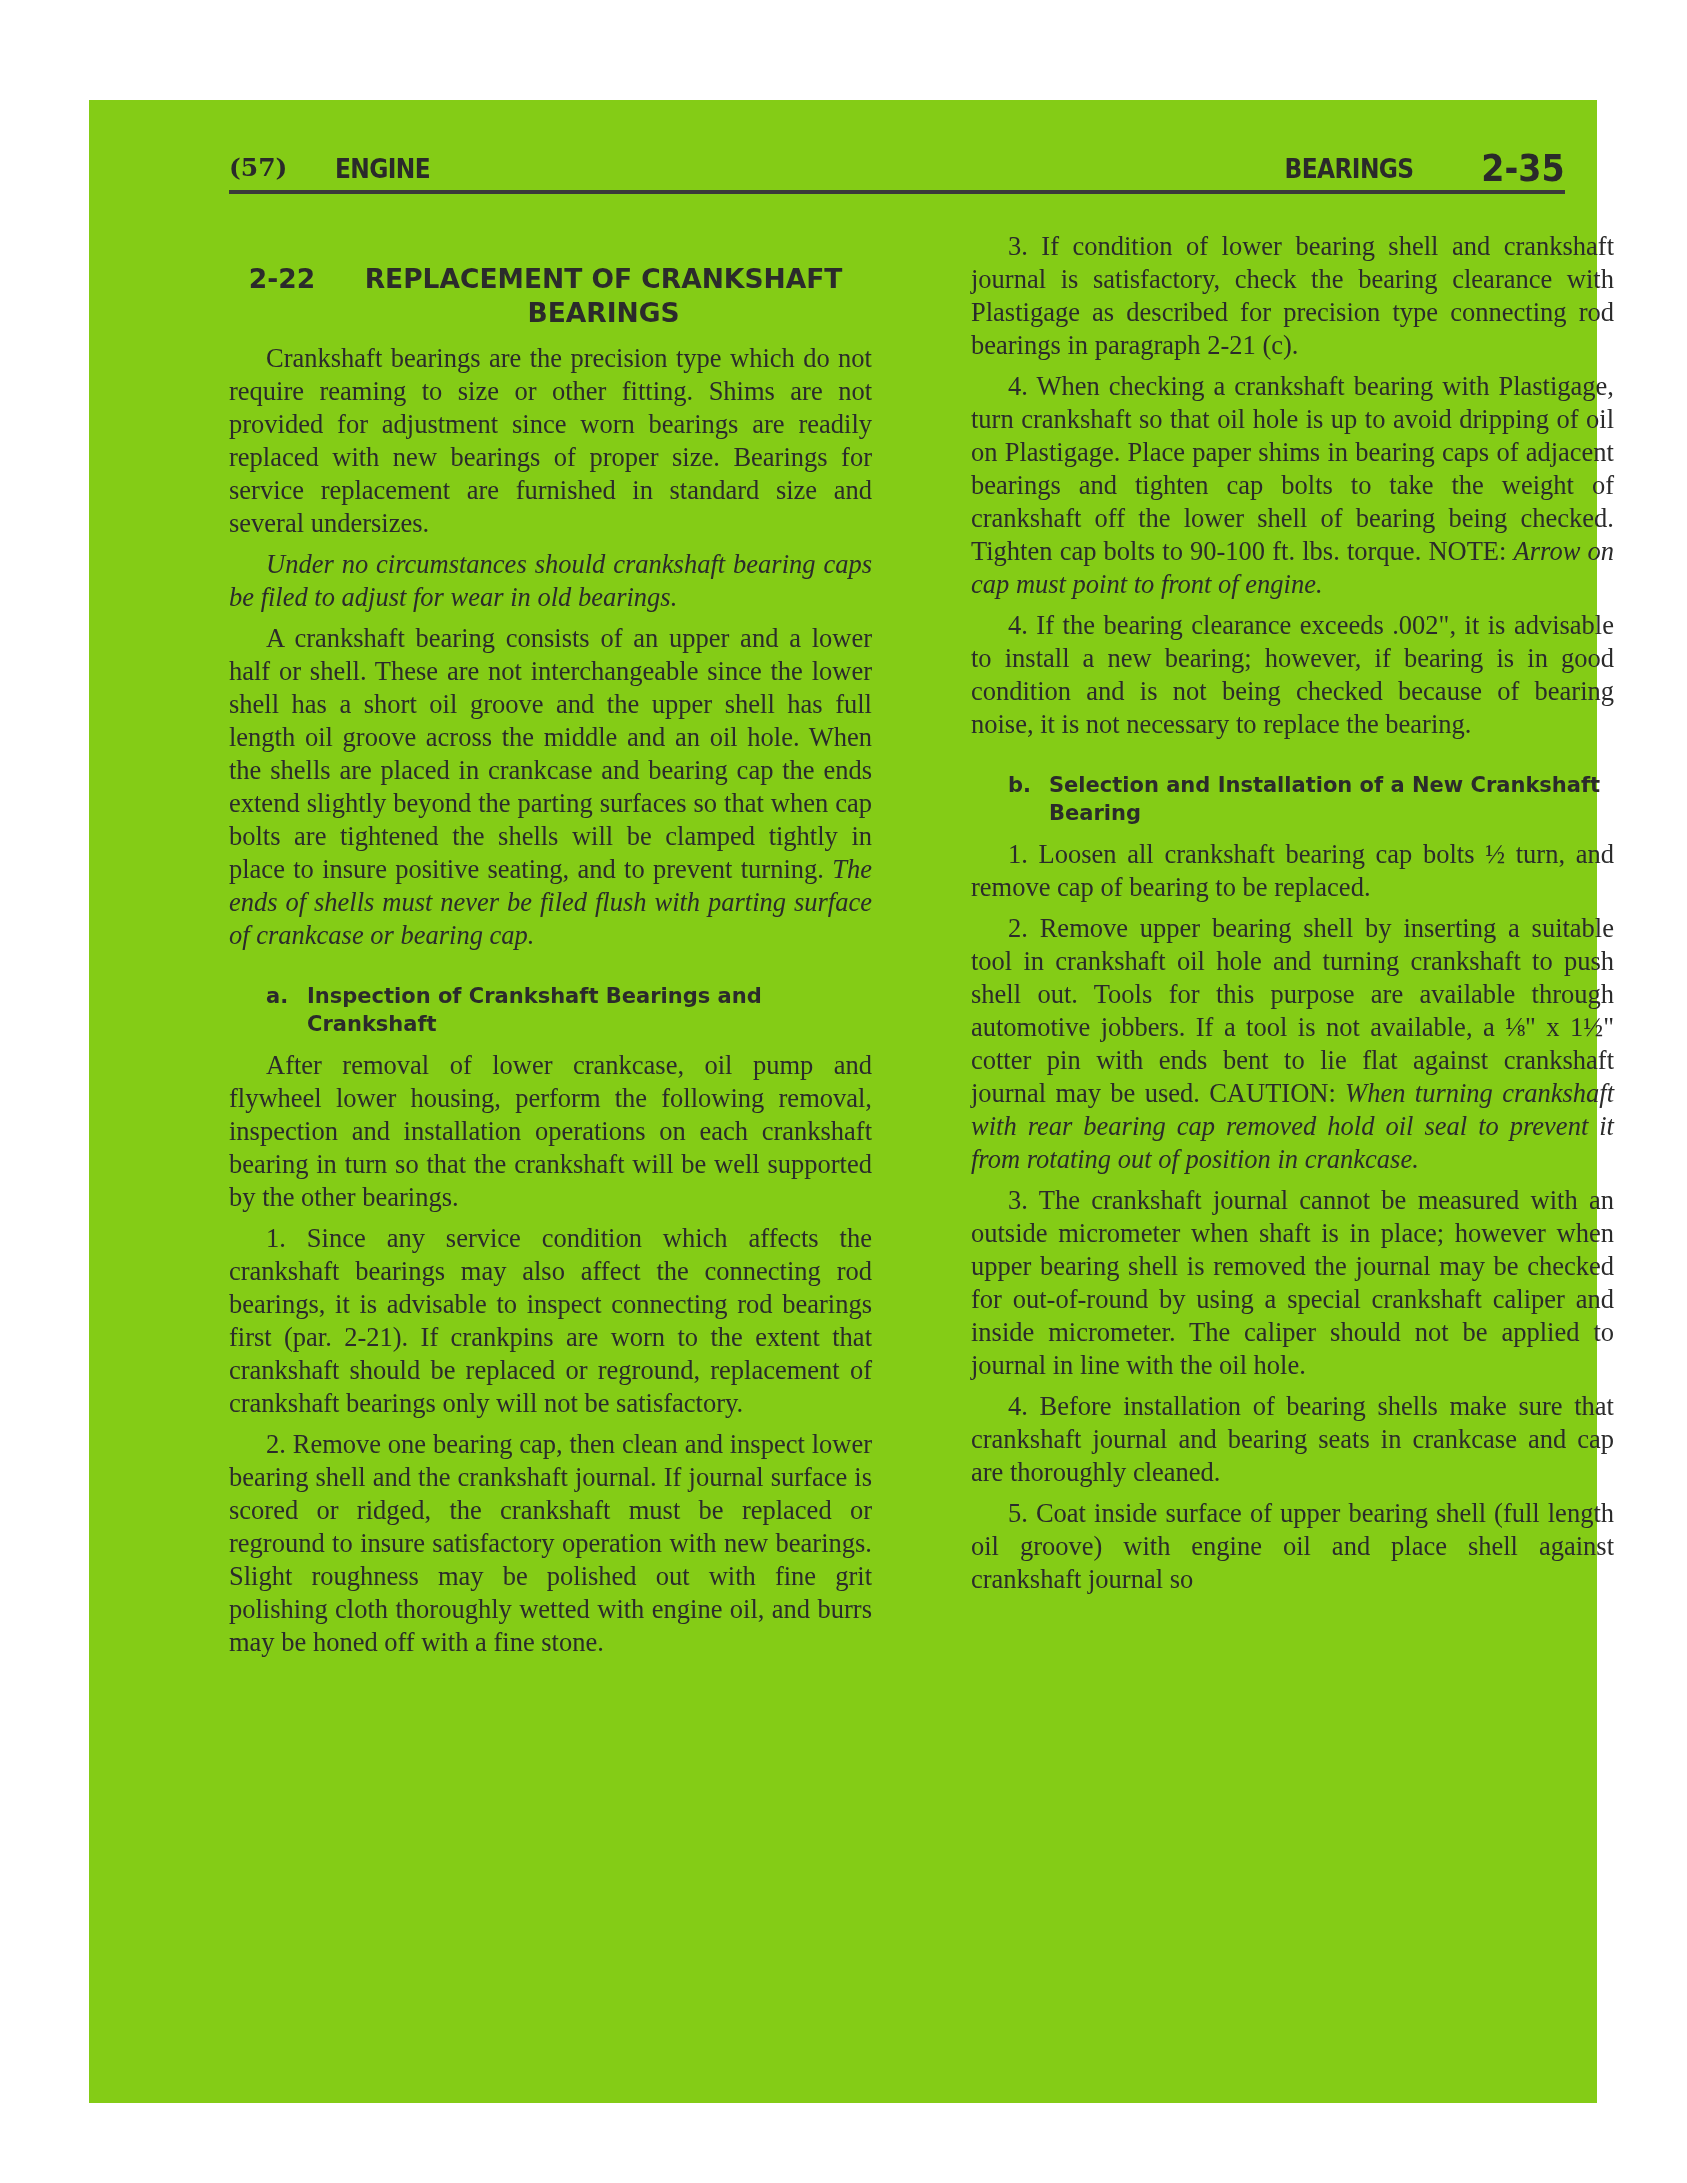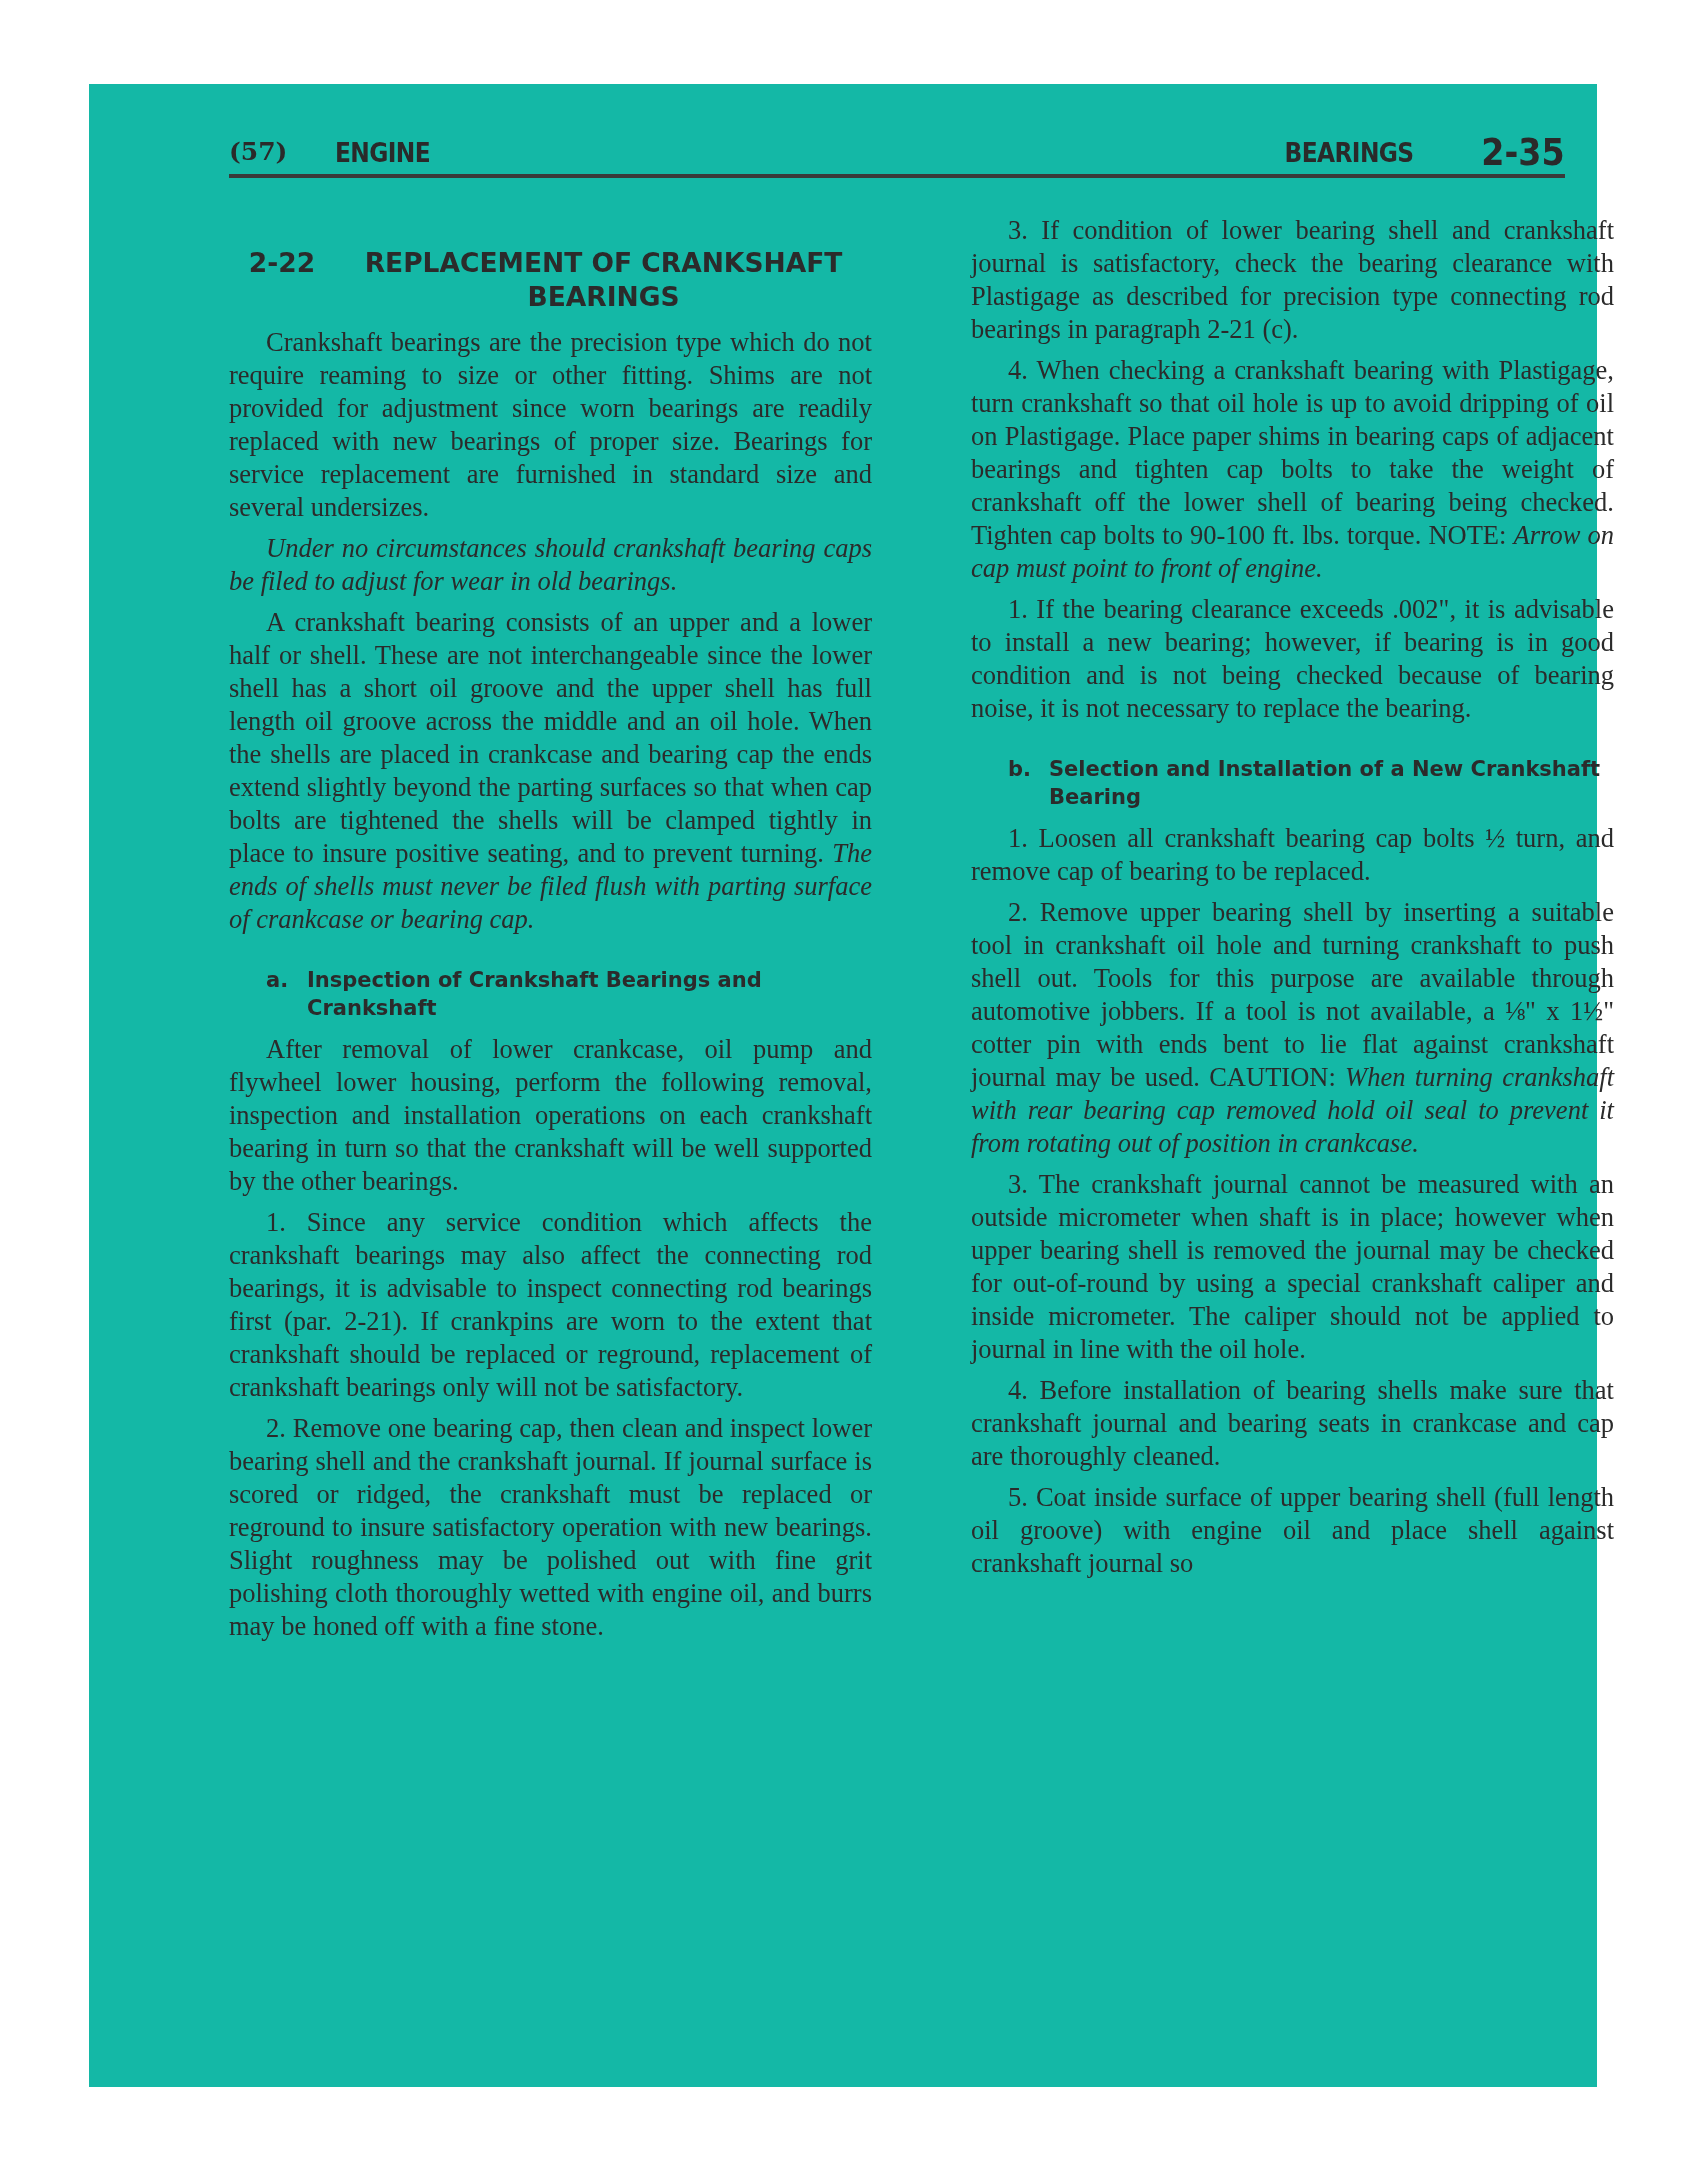--- a/index.html
+++ b/index.html
@@ -9,24 +9,24 @@
   }
   body {
     width: 1687px;
     height: 2183px;
     position: relative;
     overflow: hidden;
   }
   .page {
     position: absolute;
     left: 89px;
-    top: 84px;
+    top: 100px;
     width: 1508px;
     height: 2003px;
-    background: #14b8a6;
+    background: #84cc16;
   }
   .header {
     position: absolute;
     left: 140px;
     top: 48px;
     width: 1336px;
     height: 42px;
   }
   .hdr-pagenum-left {
     position: absolute;
@@ -155,21 +155,21 @@
     </div>
 
     <p>After removal of lower crankcase, oil pump and flywheel lower housing, perform the following removal, inspection and installation operations on each crankshaft bearing in turn so that the crankshaft will be well supported by the other bearings.</p>
     <p>1. Since any service condition which affects the crankshaft bearings may also affect the connecting rod bearings, it is advisable to inspect connecting rod bearings first (par. 2-21). If crankpins are worn to the extent that crankshaft should be replaced or reground, replacement of crankshaft bearings only will not be satisfactory.</p>
     <p>2. Remove one bearing cap, then clean and inspect lower bearing shell and the crankshaft journal. If journal surface is scored or ridged, the crankshaft must be replaced or reground to insure satisfactory operation with new bearings. Slight roughness may be polished out with fine grit polishing cloth thoroughly wetted with engine oil, and burrs may be honed off with a fine stone.</p>
   </div>
 
   <div class="col col-right">
     <p><span>3. If condition of lower bearing shell and crankshaft journal is satisfactory, check the bearing clearance with Plastigage as described for precision type connecting rod bearings in paragraph 2-21 (c).</span><em></em></p>
     <p><span>4. When checking a crankshaft bearing with Plastigage, turn crankshaft so that oil hole is up to avoid dripping of oil on Plastigage. Place paper shims in bearing caps of adjacent bearings and tighten cap bolts to take the weight of crankshaft off the lower shell of bearing being checked. Tighten cap bolts to 90-100 ft. lbs. torque. NOTE: </span><em>Arrow on cap must point to front of engine.</em></p>
-    <p><span>1. If the bearing clearance exceeds .002", it is advisable to install a new bearing; however, if bearing is in good condition and is not being checked because of bearing noise, it is not necessary to replace the bearing.</span><em></em></p>
+    <p><span>4. If the bearing clearance exceeds .002", it is advisable to install a new bearing; however, if bearing is in good condition and is not being checked because of bearing noise, it is not necessary to replace the bearing.</span><em></em></p>
 
     <div class="subsection-title">
       <span class="letter">b.</span>
       <span class="txt">Selection and Installation of a New Crankshaft Bearing</span>
     </div>
 
     <p><span>1. Loosen all crankshaft bearing cap bolts ½ turn, and remove cap of bearing to be replaced.</span><em></em></p>
     <p><span>2. Remove upper bearing shell by inserting a suitable tool in crankshaft oil hole and turning crankshaft to push shell out. Tools for this purpose are available through automotive jobbers. If a tool is not available, a ⅛" x 1½" cotter pin with ends bent to lie flat against crankshaft journal may be used. CAUTION: </span><em>When turning crankshaft with rear bearing cap removed hold oil seal to prevent it from rotating out of position in crankcase.</em></p>
     <p><span>3. The crankshaft journal cannot be measured with an outside micrometer when shaft is in place; however when upper bearing shell is removed the journal may be checked for out-of-round by using a special crankshaft caliper and inside micrometer. The caliper should not be applied to journal in line with the oil hole.</span><em></em></p>
     <p><span>4. Before installation of bearing shells make sure that crankshaft journal and bearing seats in crankcase and cap are thoroughly cleaned.</span><em></em></p>

